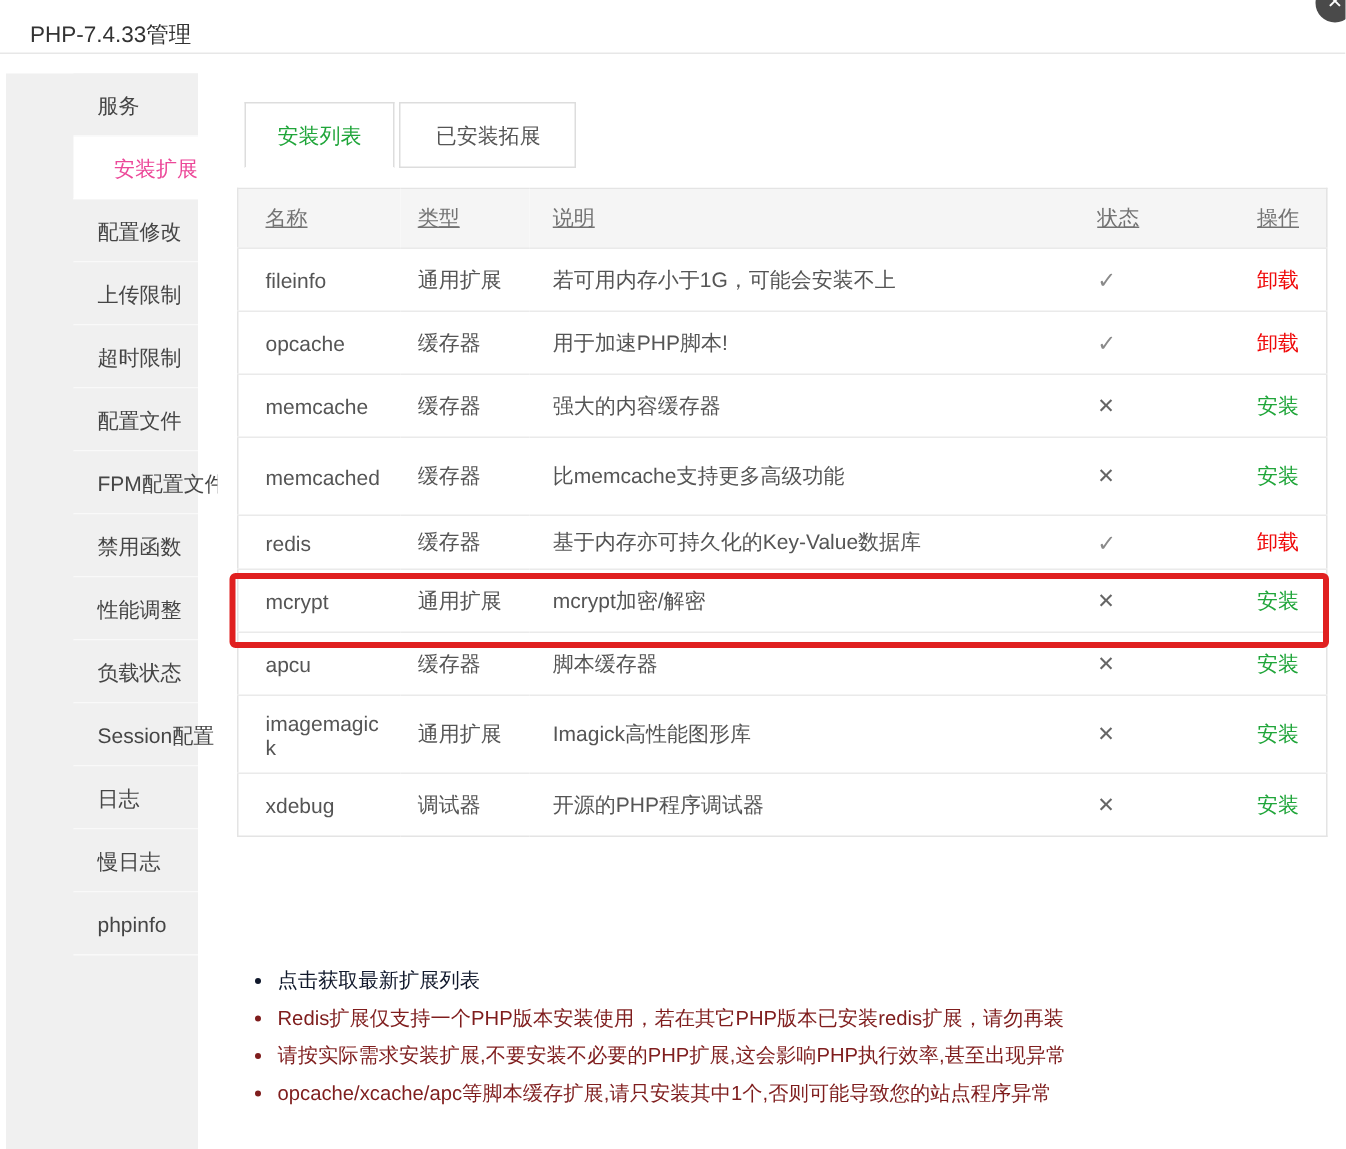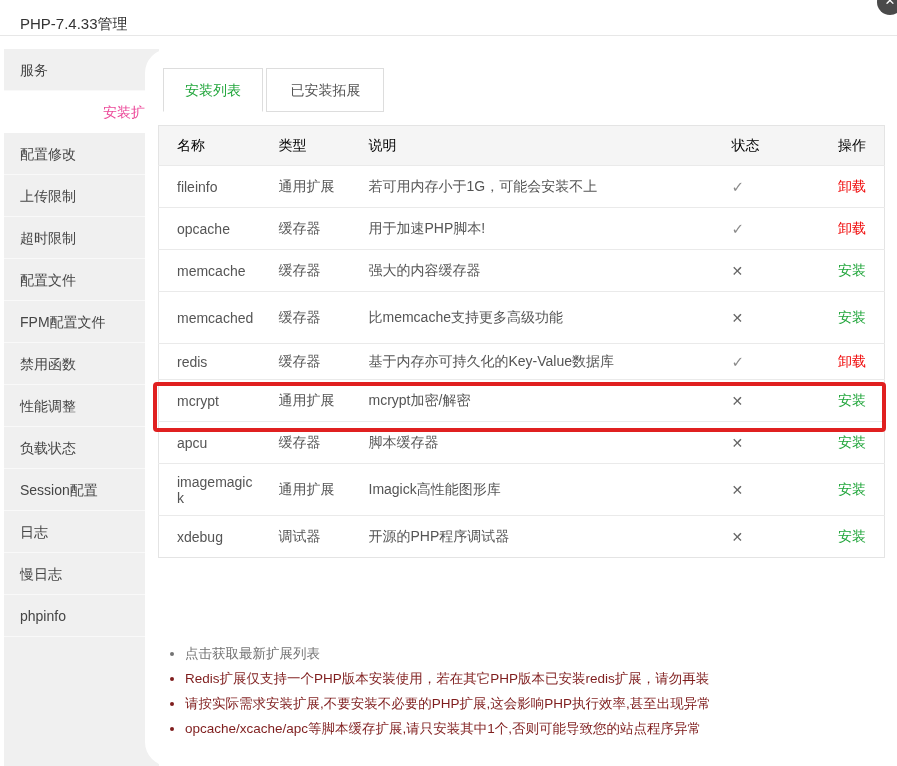--- a/index.html
+++ b/index.html
@@ -11,42 +11,42 @@
   }
   
   .titlebar { position: absolute; top: 0; left: 0; right: 0; height: 36px;
     background: #fff; border-bottom: 1px solid #e7e7e7; z-index: 2; }
   .titlebar .title { position: absolute; left: 20px; top: 0; line-height: 48px;
     font-size: 15px; color: #333; }
   .close-btn { position: absolute; left: 877px; top: -11px; width: 26px; height: 26px;
     border-radius: 50%; background: #4a4a4a; color: #fff; text-align: center;
     line-height: 24px; font-size: 13px; cursor: pointer; z-index: 10; }
   
-  .sidebar { position: absolute; left: 4px; top: 49px; width: 155px; bottom: 0;
-    background: #f0f0f0; }
+  .sidebar { position: absolute; left: 4px; top: 49px; width: 128px; bottom: 0;
+    background: #f0f0f0; padding-left: 45px; }
   .side-item { height: 42px; line-height: 42px; padding-left: 16px; font-size: 14px;
     color: #454545; background: #f0f0f0; border-bottom: 1px solid #f9f9f9;
     cursor: pointer; white-space: nowrap; }
   .side-item.active { background: #fff; color: #ec4899; border-bottom-color: #fff; text-align: right; }
   
   .content { position: absolute; left: 145px; top: 49px; right: 0; bottom: 0;
     background: #fff; border-radius: 24px; }
   
   .tabs { margin: 19px 0 0 18px; height: 44px; }
   .tab { display: inline-block; height: 44px; line-height: 42px; text-align: center;
     border: 1px solid #ddd; background: #fff; font-size: 14px; color: #555;
     cursor: pointer; vertical-align: top; padding: 0 21px; }
   .tab.active { color: #20a53a; border-bottom-color: #fff; }
   .tab + .tab { margin-left: -1px; border-bottom-color: #ddd; padding: 0 23px; }
   
   .table-wrap { margin: 13px 0 0 13px; width: 728px; height: 510px; overflow: hidden; }
   table { width: 726px; border-collapse: collapse; table-layout: fixed;
     font-size: 14px; border: 1px solid #e4e4e4; }
   thead tr { height: 40px; background: #f5f5f5; }
-  th { font-weight: normal; color: #000000; text-align: left; padding: 0; }
+  th { font-weight: normal; color: #737373; text-align: left; padding: 0; text-decoration: underline; }
   tbody tr { height: 42px; border-top: 1px solid #eaeaea; background: #fff; }
   tbody tr.tall { height: 52px; }
   tbody tr.hl { height: 36px; }
   td { padding: 0; color: #555; }
   .c-name  { padding-left: 18px; padding-right: 12px; word-wrap: break-word; }
   .c-type  { padding-left: 12px; }
   .c-desc  { padding-left: 16px; }
   .c-status{ padding-left: 18px; }
   .c-action{ text-align: right; padding-right: 18px; }
   .icon-check { color: #8a8a8a; font-size: 15px; }
@@ -54,21 +54,21 @@
   .act-link { cursor: pointer; text-decoration: none; }
   .act-uninstall { color: #ef0808; }
   .act-install { color: #20a53a; }
   
   .red-box { position: absolute; left: 8px; top: 333px; width: 733px; height: 50px;
     border: 4px solid #e02020; border-radius: 4px; pointer-events: none; z-index: 5; }
   
   .notes { margin: 10px 0 0 12px; }
   .notes ul { margin: 0; padding-left: 28px; list-style: disc; }
   .notes li { font-size: 13.5px; color: #7f1d1d; line-height: 18px; margin-bottom: 7px; }
-  .notes li.note-link { color: #737373; cursor: pointer; }
+  .notes li.note-link { color: #0f172a; cursor: pointer; }
 </style>
 </head>
 <body>
 
 <div class="titlebar">
   <span class="title">PHP-7.4.33管理</span>
 </div>
 <div class="close-btn">✕</div>
 
 <div class="sidebar">

